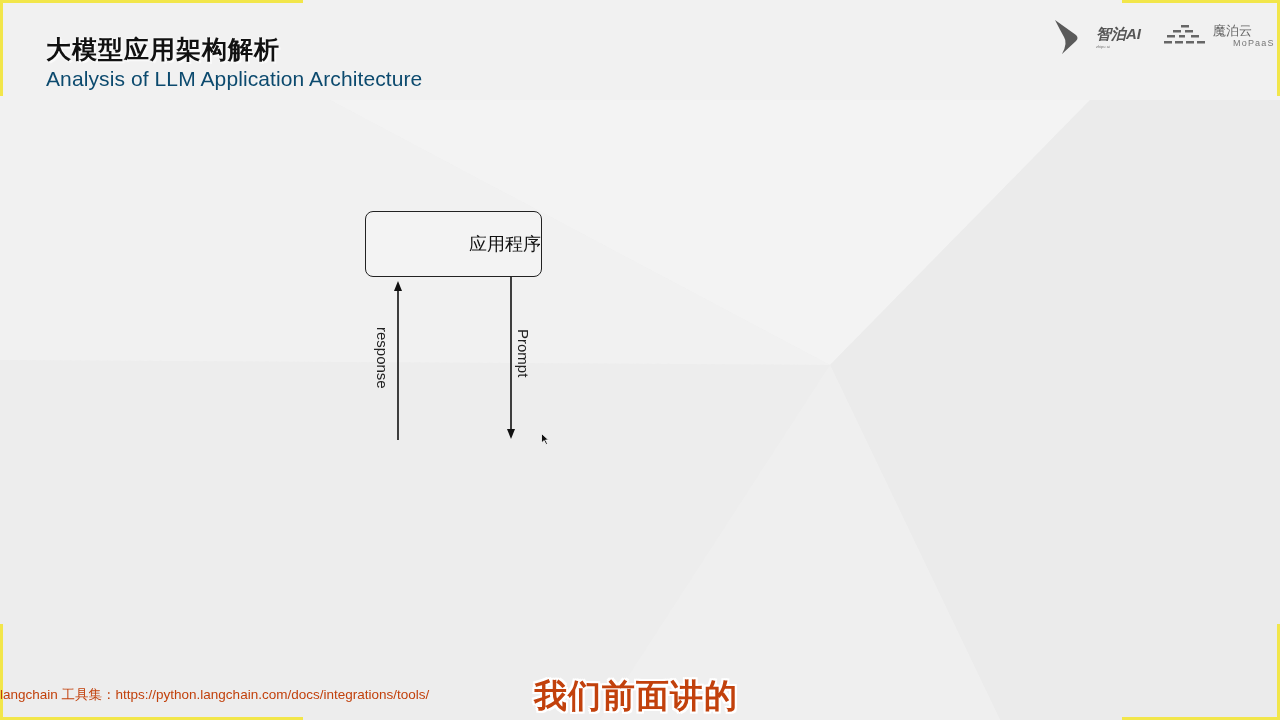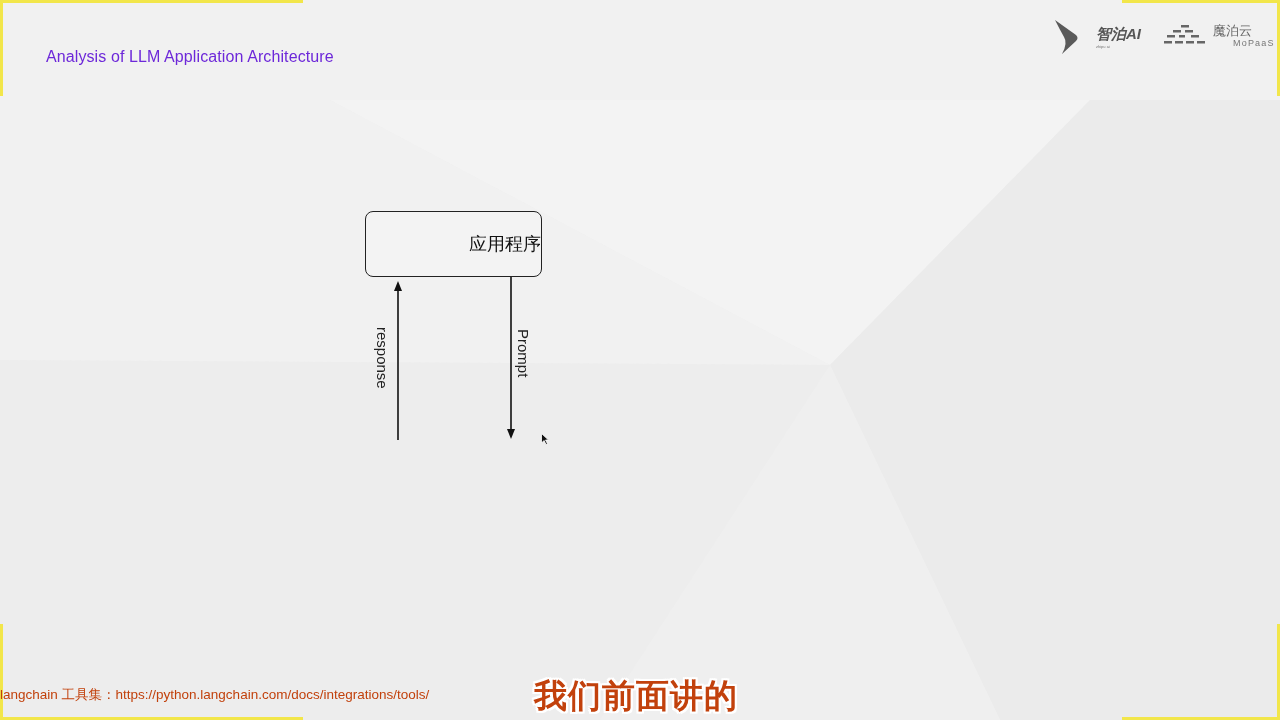--- a/index.html
+++ b/index.html
@@ -19,21 +19,21 @@
     .corner.br { right: 0; bottom: 0; border-width: 0 3px 3px 0; }
     .corner.tl, .corner.bl { width: 300px; }
     .corner.tr, .corner.br { width: 155px; }
 
     .title-wrap { position: absolute; left: 46px; top: 34px; z-index: 2; }
     .title-main {
       font-size: 25px; font-weight: bold; letter-spacing: 1px; color: #111;
       text-shadow: 0 0 3px #fff, 2px 2px 0 rgba(255,255,255,0.6);
       line-height: 30px; margin: 0;
     }
-    .title-sub { font-size: 16px; color: #6d28d9; margin-top: 14px; letter-spacing: 0.1px; }
+    .title-sub { font-size: 21px; color: #0c4a6e; margin-top: 3px; letter-spacing: 0.1px; }
 
     .logo-zp { position: absolute; left: 1054px; top: 19px; display: flex; align-items: center; z-index: 2; }
     .logo-zp .mark { width: 26px; height: 36px; }
     .logo-zp .txt { margin-left: 16px; display: flex; flex-direction: column; }
     .logo-zp .name { font-size: 15px; font-weight: bold; font-style: italic; color: #555; line-height: 16px; }
     .logo-zp .small { font-size: 4px; color: #777; margin-top: 2px; }
 
     .logo-mp { position: absolute; left: 1163px; top: 24px; display: flex; align-items: center; z-index: 2; }
     .logo-mp .mark { width: 44px; height: 24px; }
     .logo-mp .txt { margin-left: 6px; display: flex; flex-direction: column; }
@@ -80,20 +80,21 @@
     <polygon points="0,0 1280,0 1280,100 0,100" fill="#f1f1f1"></polygon>
   </svg>
 </div>
 
 <div class="corner tl"></div>
 <div class="corner tr"></div>
 <div class="corner bl"></div>
 <div class="corner br"></div>
 
 <div class="title-wrap">
+  <h1 class="title-main">大模型应用架构解析</h1>
   <div class="title-sub">Analysis of LLM Application Architecture</div>
 </div>
 
 <div class="logo-zp">
   <svg class="mark" viewBox="0 0 26 36">
     <path d="M1 1 L22 16 Q25 19 22 22 L8 35 Q14 24 10 18 Q6 11 1 1 Z" fill="#5a5a5a"></path>
   </svg>
   <div class="txt">
     <span class="name">智泊AI</span>
     <span class="small">zhipu ai</span>

